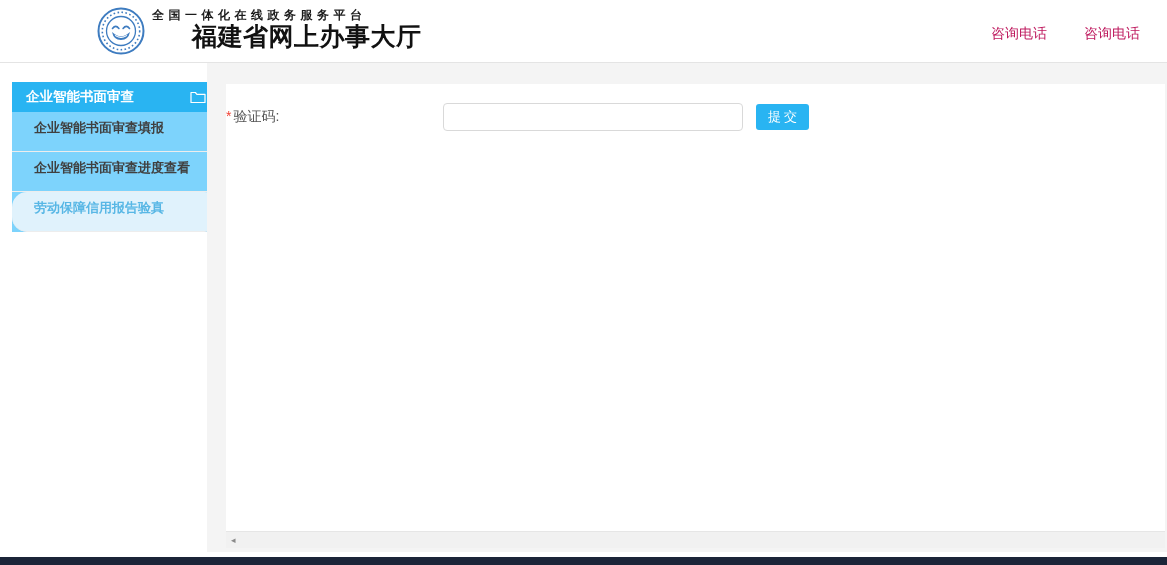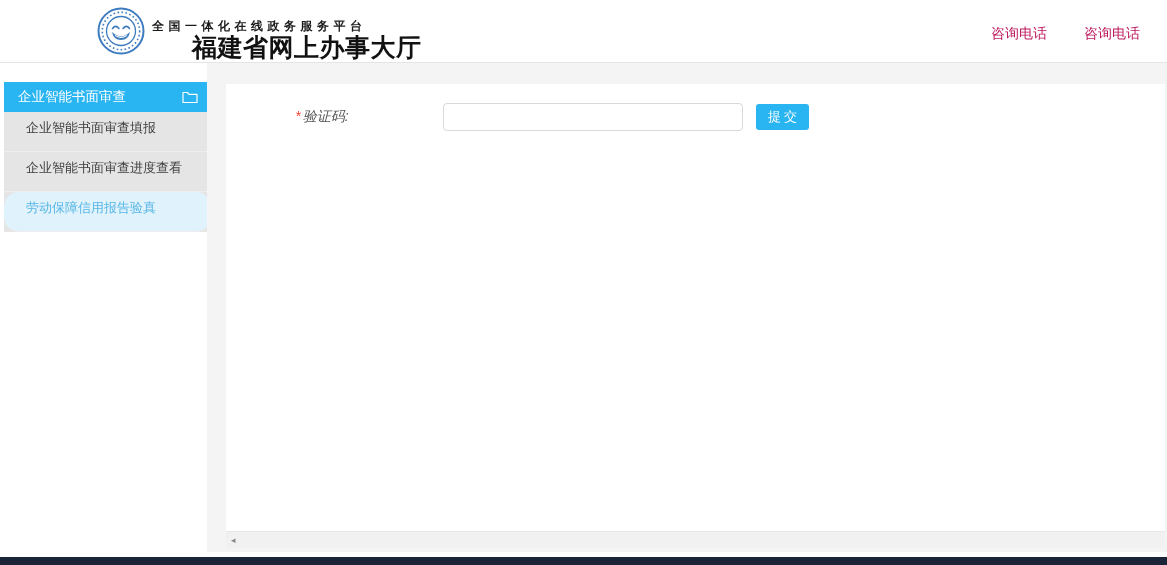--- a/index.html
+++ b/index.html
@@ -7,49 +7,49 @@
     font-family:"Liberation Sans","DejaVu Sans",sans-serif; background:#fff; }
   .page { position:relative; width:1167px; height:565px; background:#fff; }
 
   
   .top-header { position:absolute; top:0; left:0; right:0; height:63px;
     background:#fff; border-bottom:1px solid #e4e4e4; }
   .brand { position:absolute; left:97px; top:7px; display:flex; align-items:flex-start; }
   .logo { width:48px; height:48px; flex:0 0 auto; }
   .brand-text { margin-left:7px; }
   .brand-tagline { font-size:12px; font-weight:bold; letter-spacing:4.5px;
-    color:#1a1a1a; white-space:nowrap; line-height:15px; margin-top:12px; }
+    color:#1a1a1a; white-space:nowrap; line-height:15px; margin-top:1px; }
   .brand-portal { font-family:"Liberation Serif","DejaVu Serif",serif; font-weight:bold;
     font-size:25px; letter-spacing:0.5px; color:#111; white-space:nowrap; line-height:28px;margin-left:40px; }
   .site-title { position:absolute; left:393px; top:19px; font-size:23px;
     letter-spacing:3px; color:#333; white-space:nowrap; }
   .header-links { position:absolute; right:27px; top:25px; display:flex; gap:37px; }
   .header-link { font-size:14px; color:#be185d; cursor:pointer; text-decoration:none; white-space:nowrap; }
 
   
   .content { position:absolute; top:63px; left:0; right:0; bottom:8px; background:#fff; }
 
   
-  .sidebar { position:absolute; left:4px; top:19px; width:207px; background:#e5e5e5; }
+  .sidebar { position:absolute; left:12px; top:19px; width:207px; background:#7dd3fc;font-weight:bold; }
   .sidebar-header { height:30px; background:#29b4f2; color:#fff; display:flex;
     align-items:center; justify-content:space-between; padding:0 13px 0 14px;
     font-size:13.5px; cursor:pointer; }
   .folder-icon { width:16px; height:14px; display:block; }
   .menu { list-style:none; }
   .menu li { height:40px; line-height:31px; padding-left:22px; font-size:13px;
     color:#404040; border-bottom:1px solid #ededed; cursor:pointer; white-space:nowrap; }
   .menu li.selected { background:#e0f2fc; color:#58b7e5;border-radius:15px; }
 
   
   .main-wrap { position:absolute; left:207px; top:0; right:0; bottom:5px; background:#f4f4f4; }
   .panel { position:absolute; left:19px; top:21px; right:2px; bottom:4px;
     background:#fff; display:flex; flex-direction:column; }
   .panel-body { flex:1; padding-top:19px; }
   .form-row { display:flex; align-items:center; }
-  .form-label { width:192px; text-align:center; font-size:14px; color:#555; white-space:nowrap;font-style:italic; }
+  .form-label { width:192px; text-align:left; font-size:14px; color:#555; white-space:nowrap; }
   .req { color:#f04134; margin-right:2px; font-size:14px; }
   .captcha-input { margin-left:25px; width:300px; height:28px; border:1px solid #d9d9d9;
     border-radius:4px; padding:0 8px; font-size:13px; outline:none; }
   .submit-btn { margin-left:13px; min-width:52px; height:26px; background:#29b4f2;
     color:#fff; border:none; border-radius:3px; font-size:13px; letter-spacing:3px;
     padding:0 9px 0 12px; cursor:pointer; }
   .hscroll { height:17px; background:#f1f1f1; border-top:1px solid #e6e6e6;
     display:flex; align-items:center; }
   .scroll-arrow { font-size:9px; color:#8a8a8a; padding-left:5px; line-height:1; cursor:pointer; }
 

